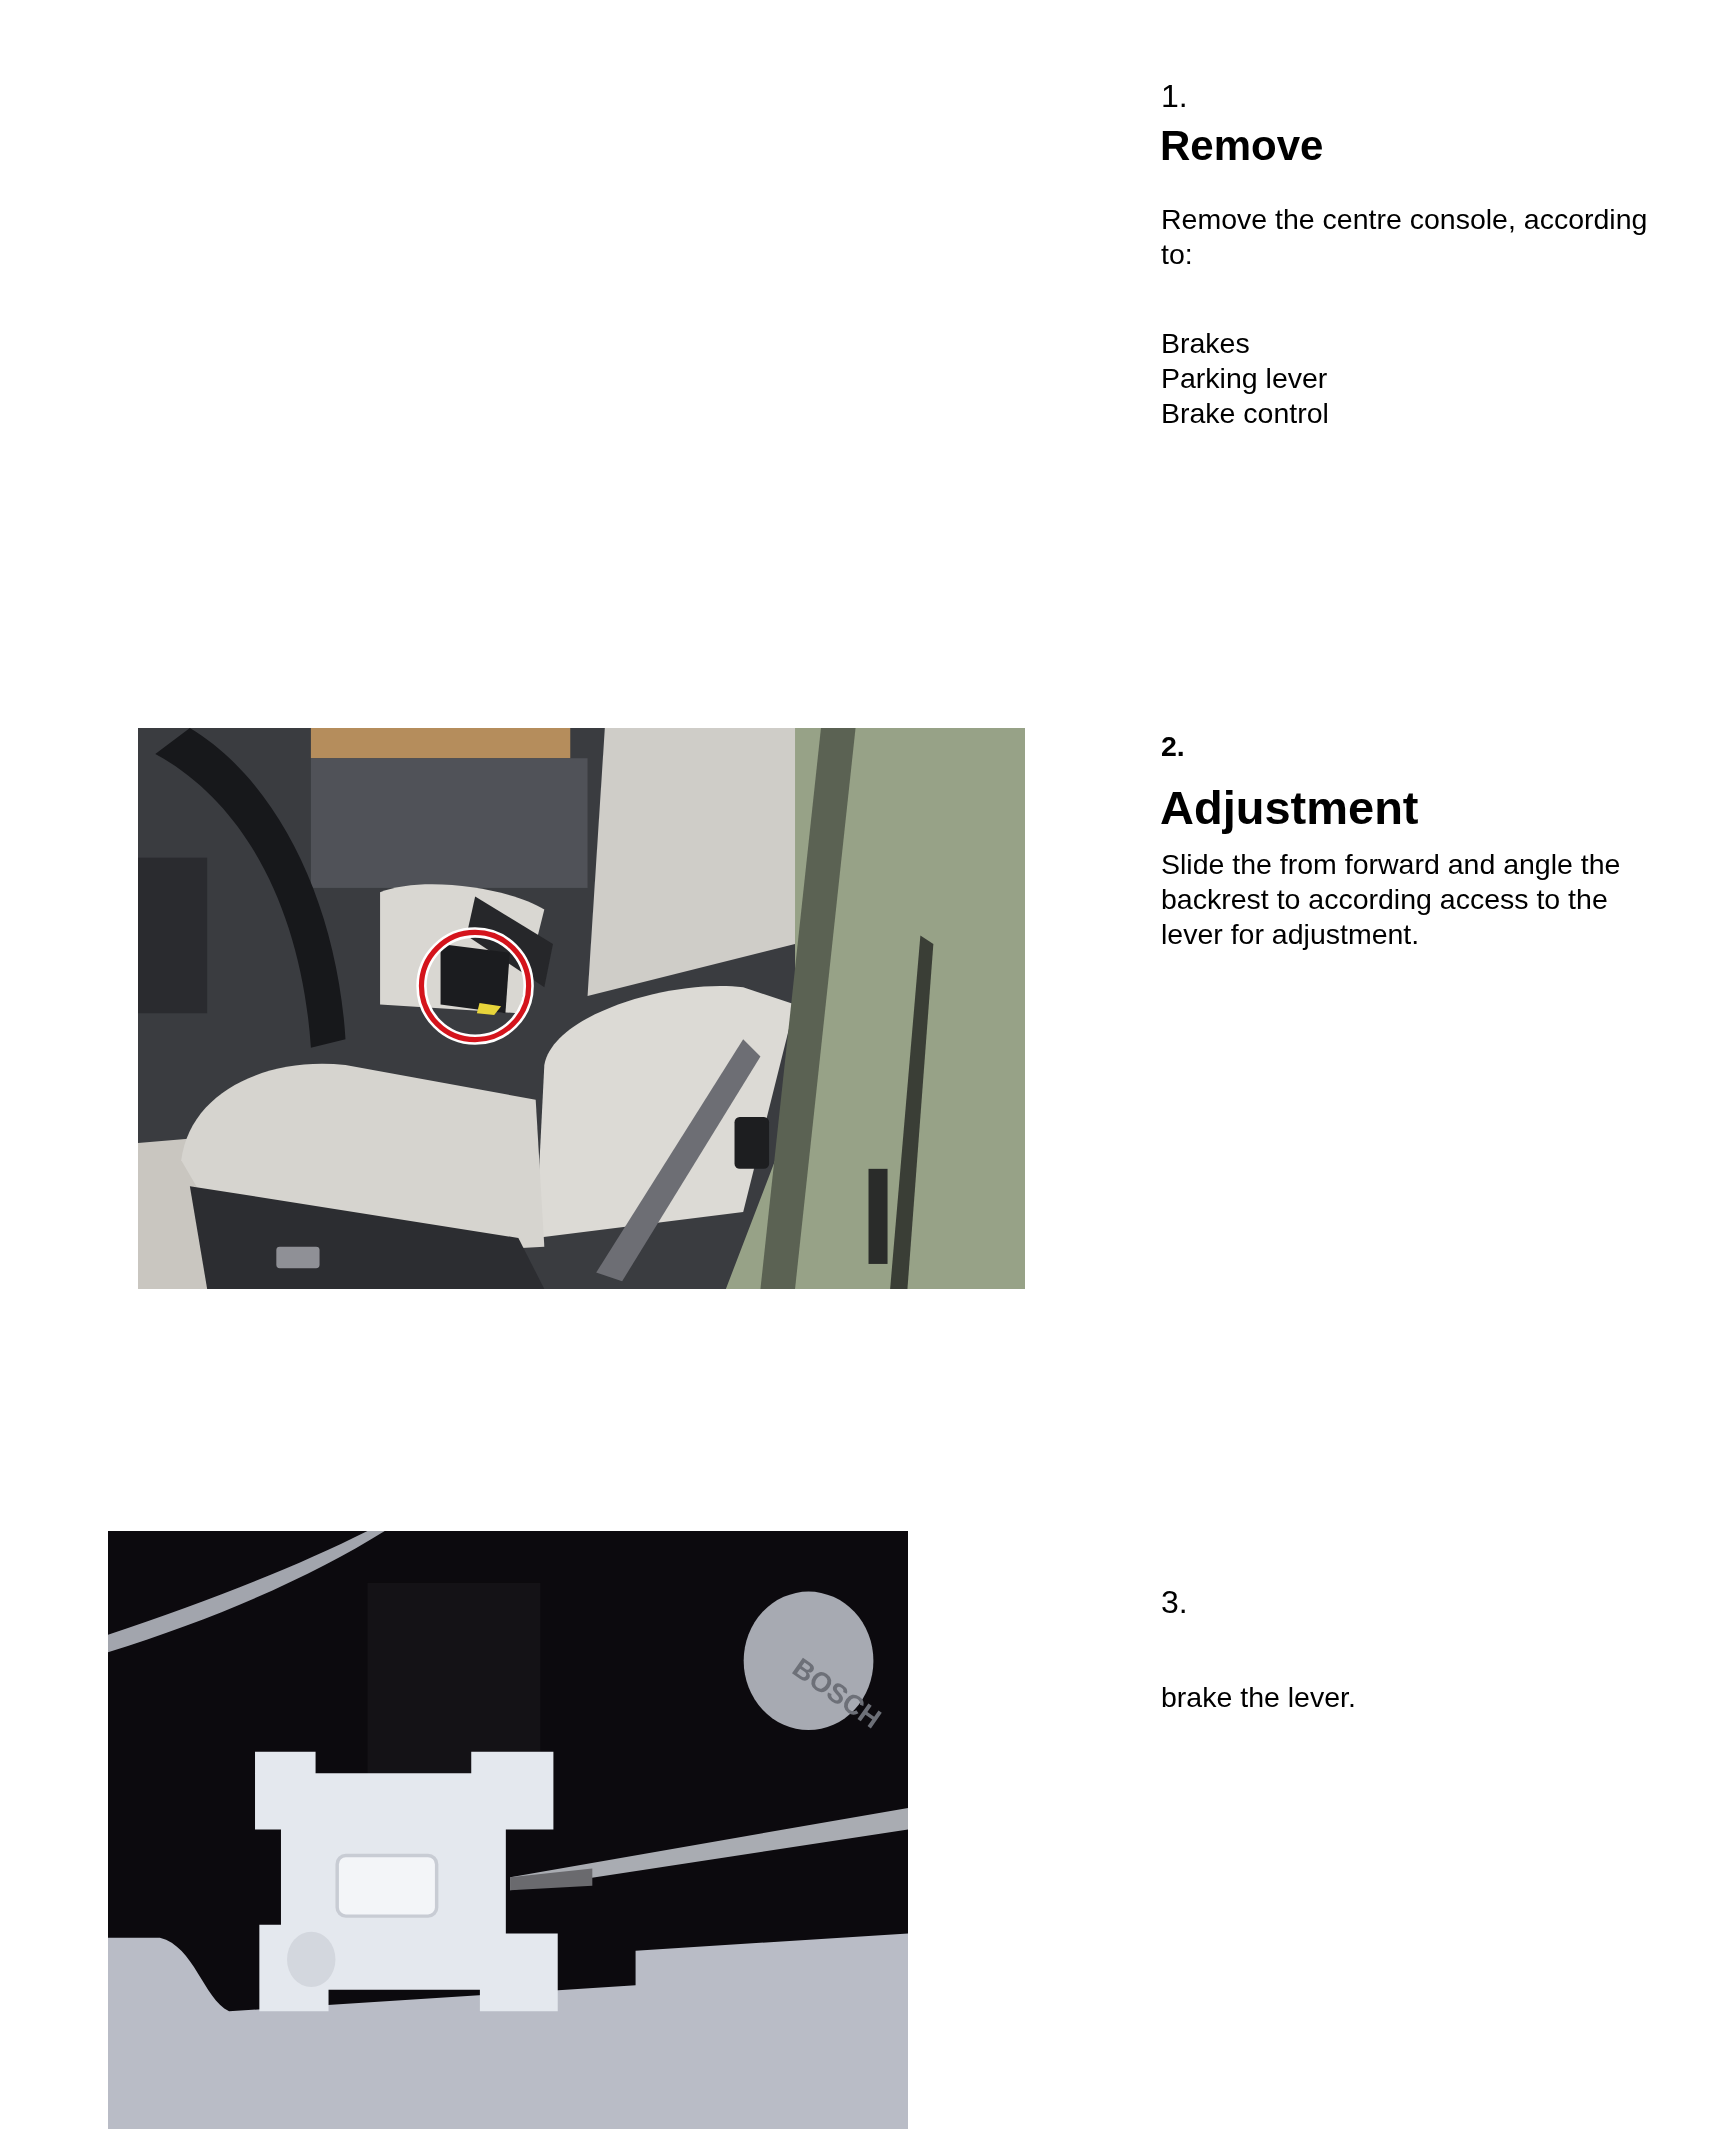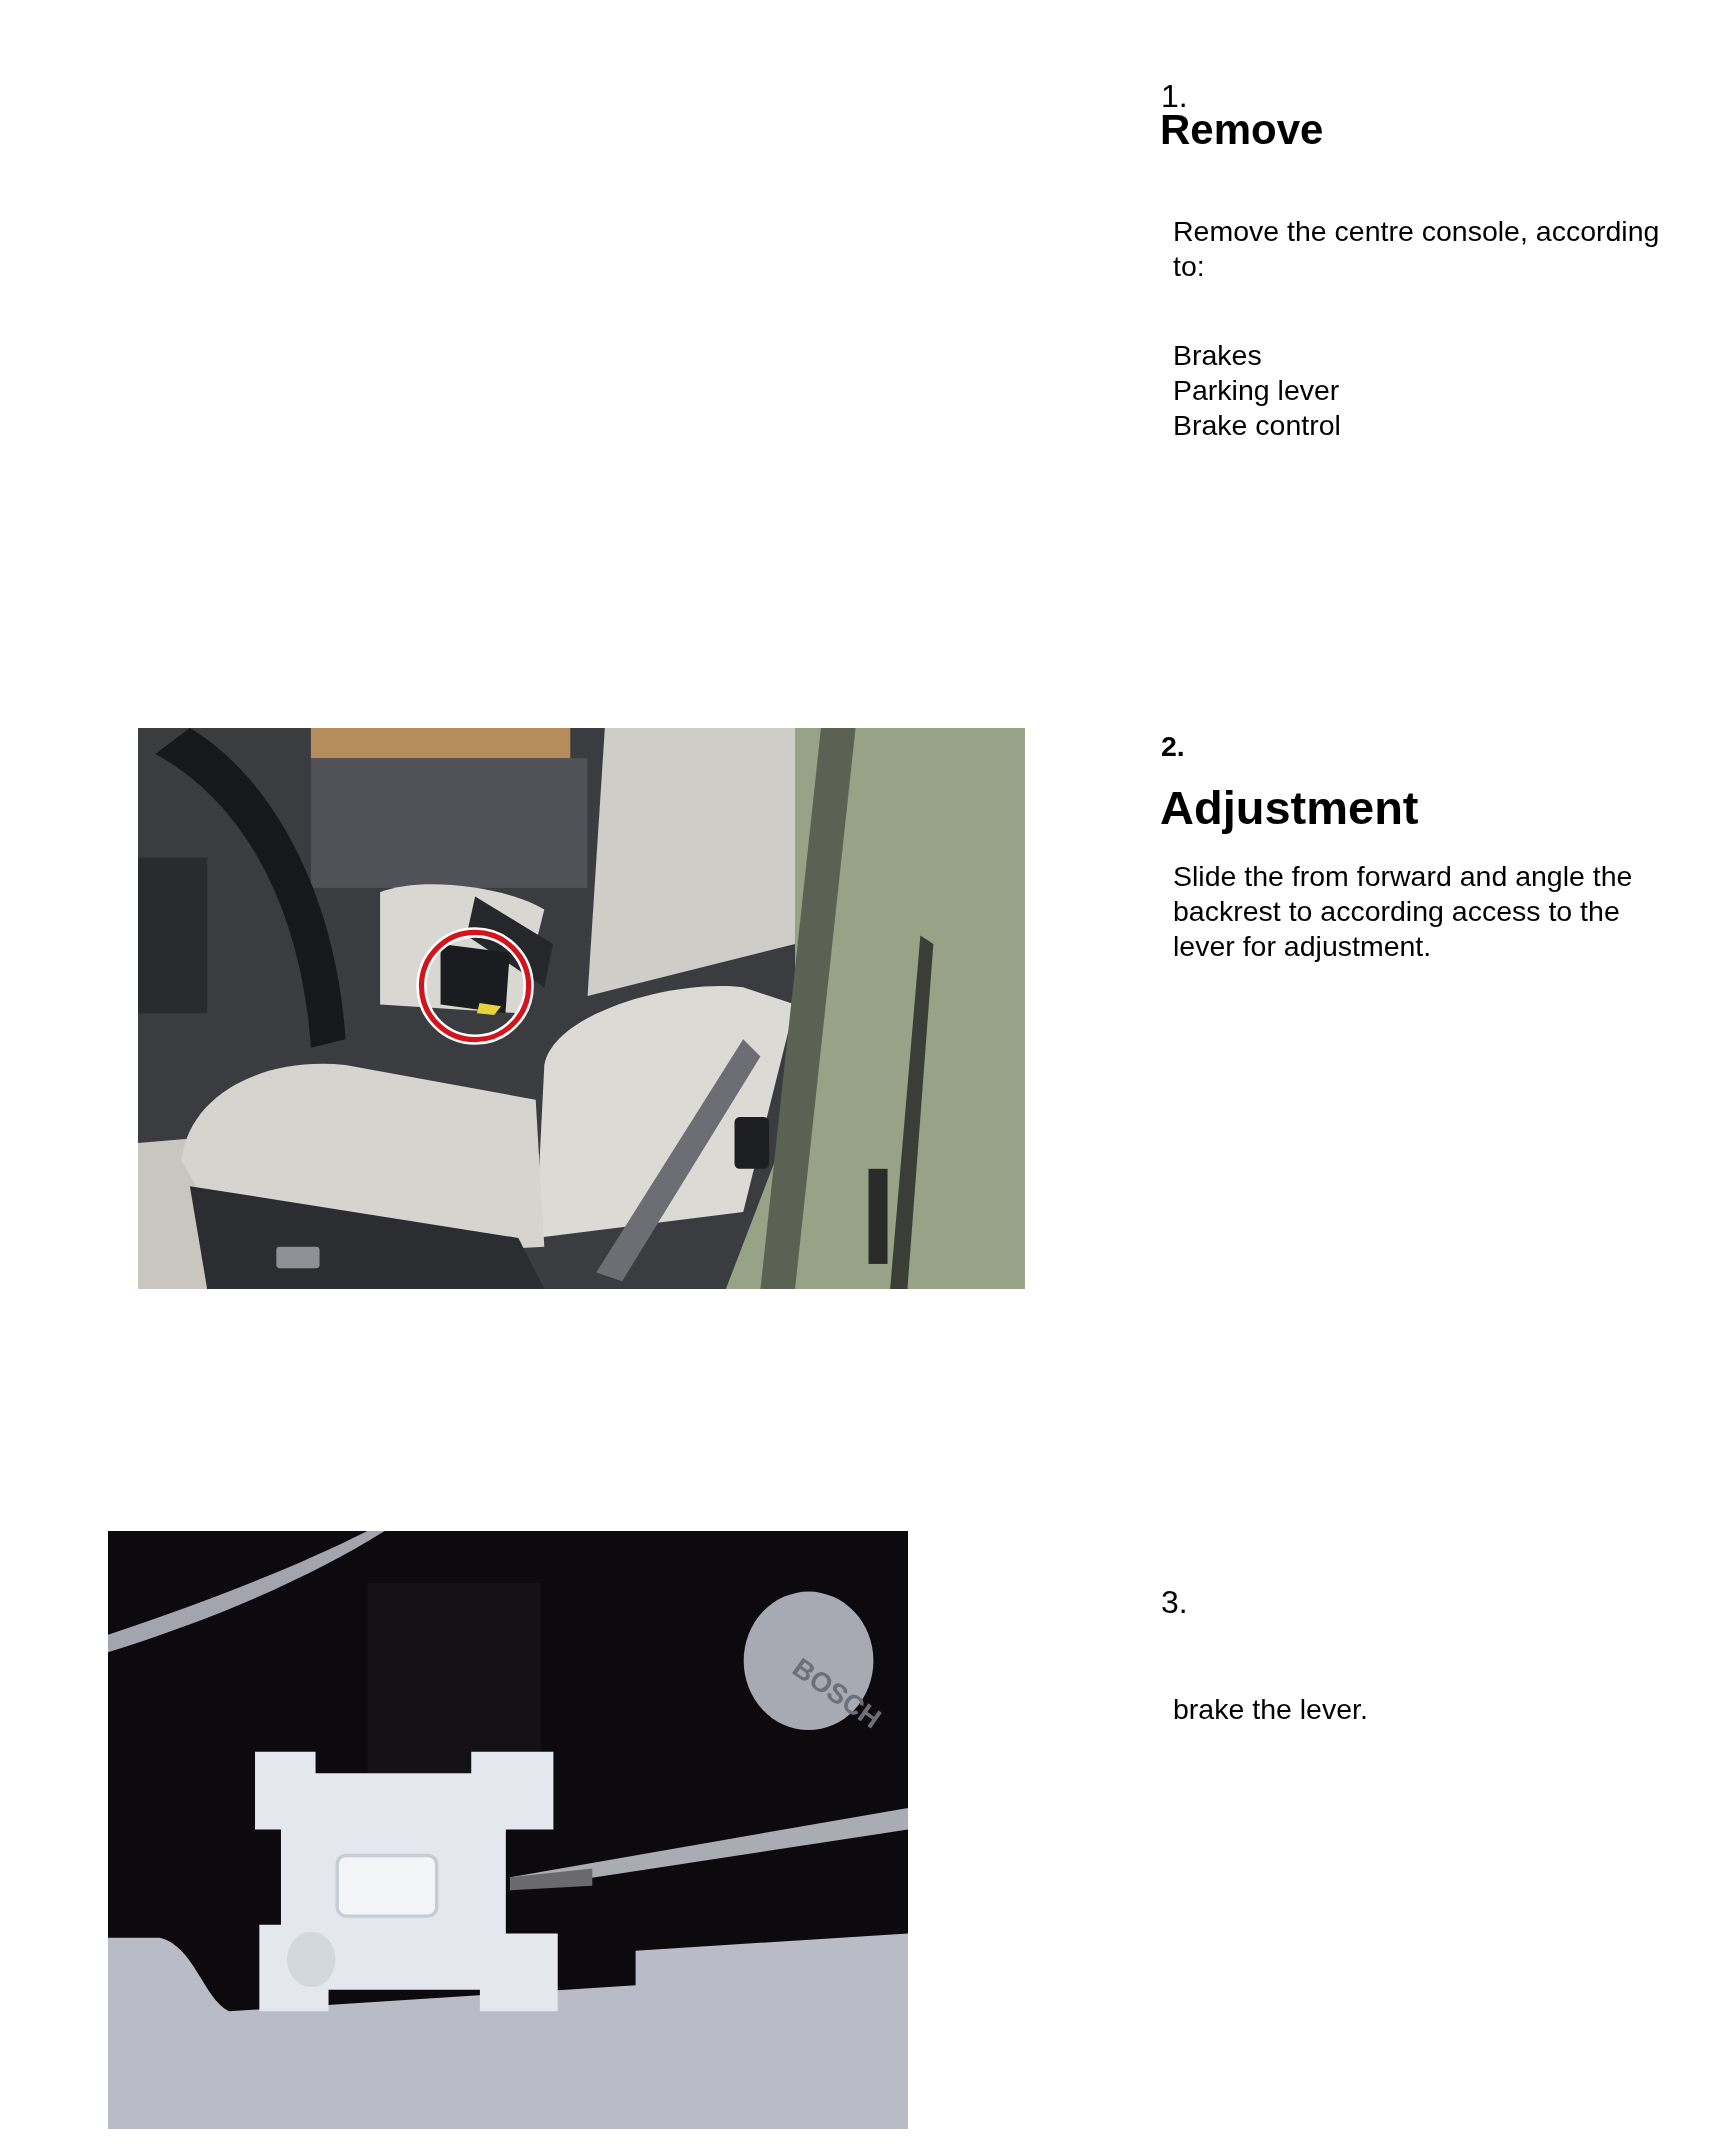--- a/index.html
+++ b/index.html
@@ -3,29 +3,29 @@
 <meta charset="utf-8">
 <style>
   html, body { margin: 0; padding: 0; background: #ffffff; }
   body { width: 1713px; height: 2151px; position: relative; overflow: hidden;
          font-family: "Liberation Sans", sans-serif; color: #000; }
   .abs { position: absolute; }
   .step-num { font-size: 32px; line-height: 1; white-space: nowrap; }
   .step-num.bold { font-weight: bold; font-size: 28.5px; }
   .step-title { font-size: 42px; font-weight: bold; line-height: 1; white-space: nowrap; }
   .body-text { font-size: 28.5px; line-height: 35px; white-space: nowrap; }
-  .para { margin: 12px; }
+  .para { margin: 0; }
   .photo { position: absolute; overflow: hidden; }
   .photo svg { display: block; width: 100%; height: 100%; }
 </style>
 </head>
 <body>
 
 <div class="abs step-num" style="left:1161px; top:80px;">1.</div>
-<div class="abs step-title" style="left:1160px; top:109px;text-align:right;">Remove</div>
+<div class="abs step-title" style="left:1160px; top:125px;text-align:right;">Remove</div>
 <div class="abs body-text" style="left:1161px; top:202px;">
   <p class="para">
     <span>Remove the centre console, according</span><br>
     <span>to:</span>
   </p>
 </div>
 <div class="abs body-text" style="left:1161px; top:291px;">
   <p class="para">
     <br>
     <span>Brakes</span><br>

